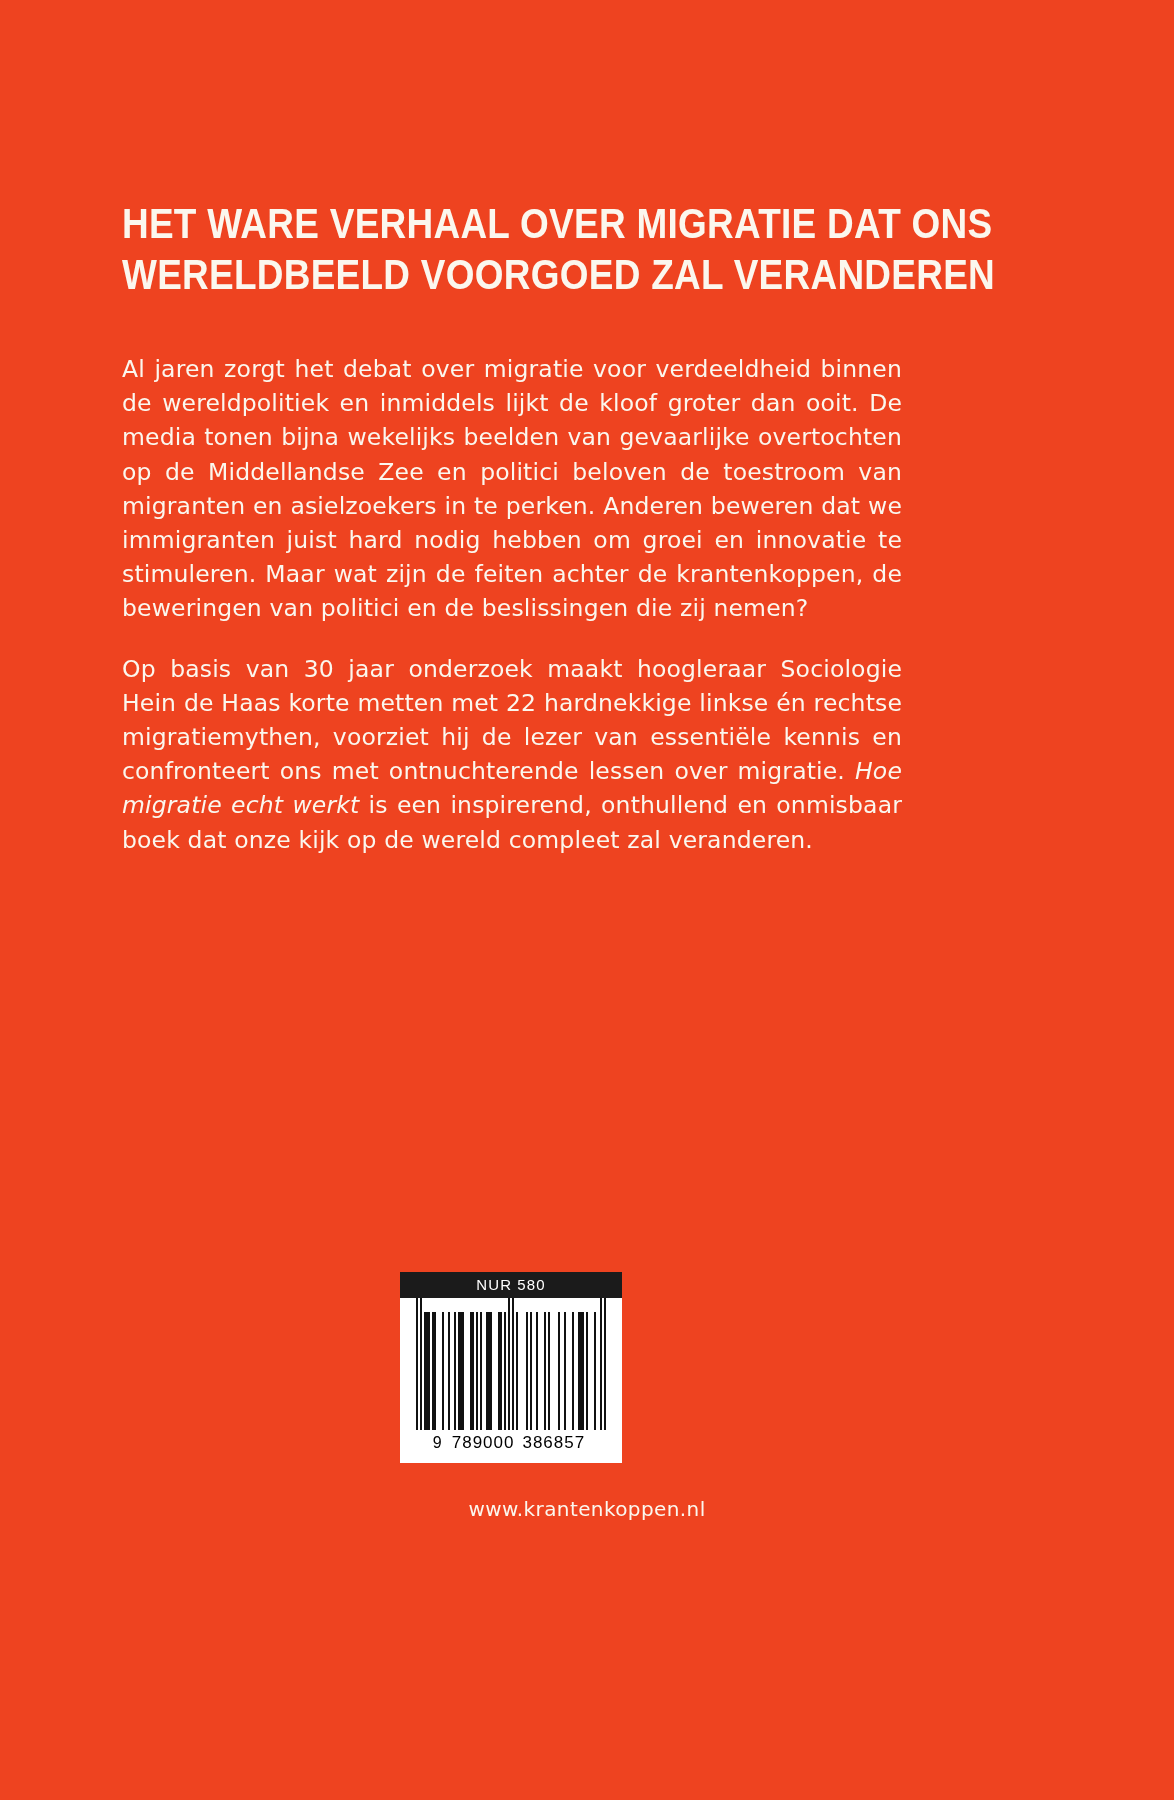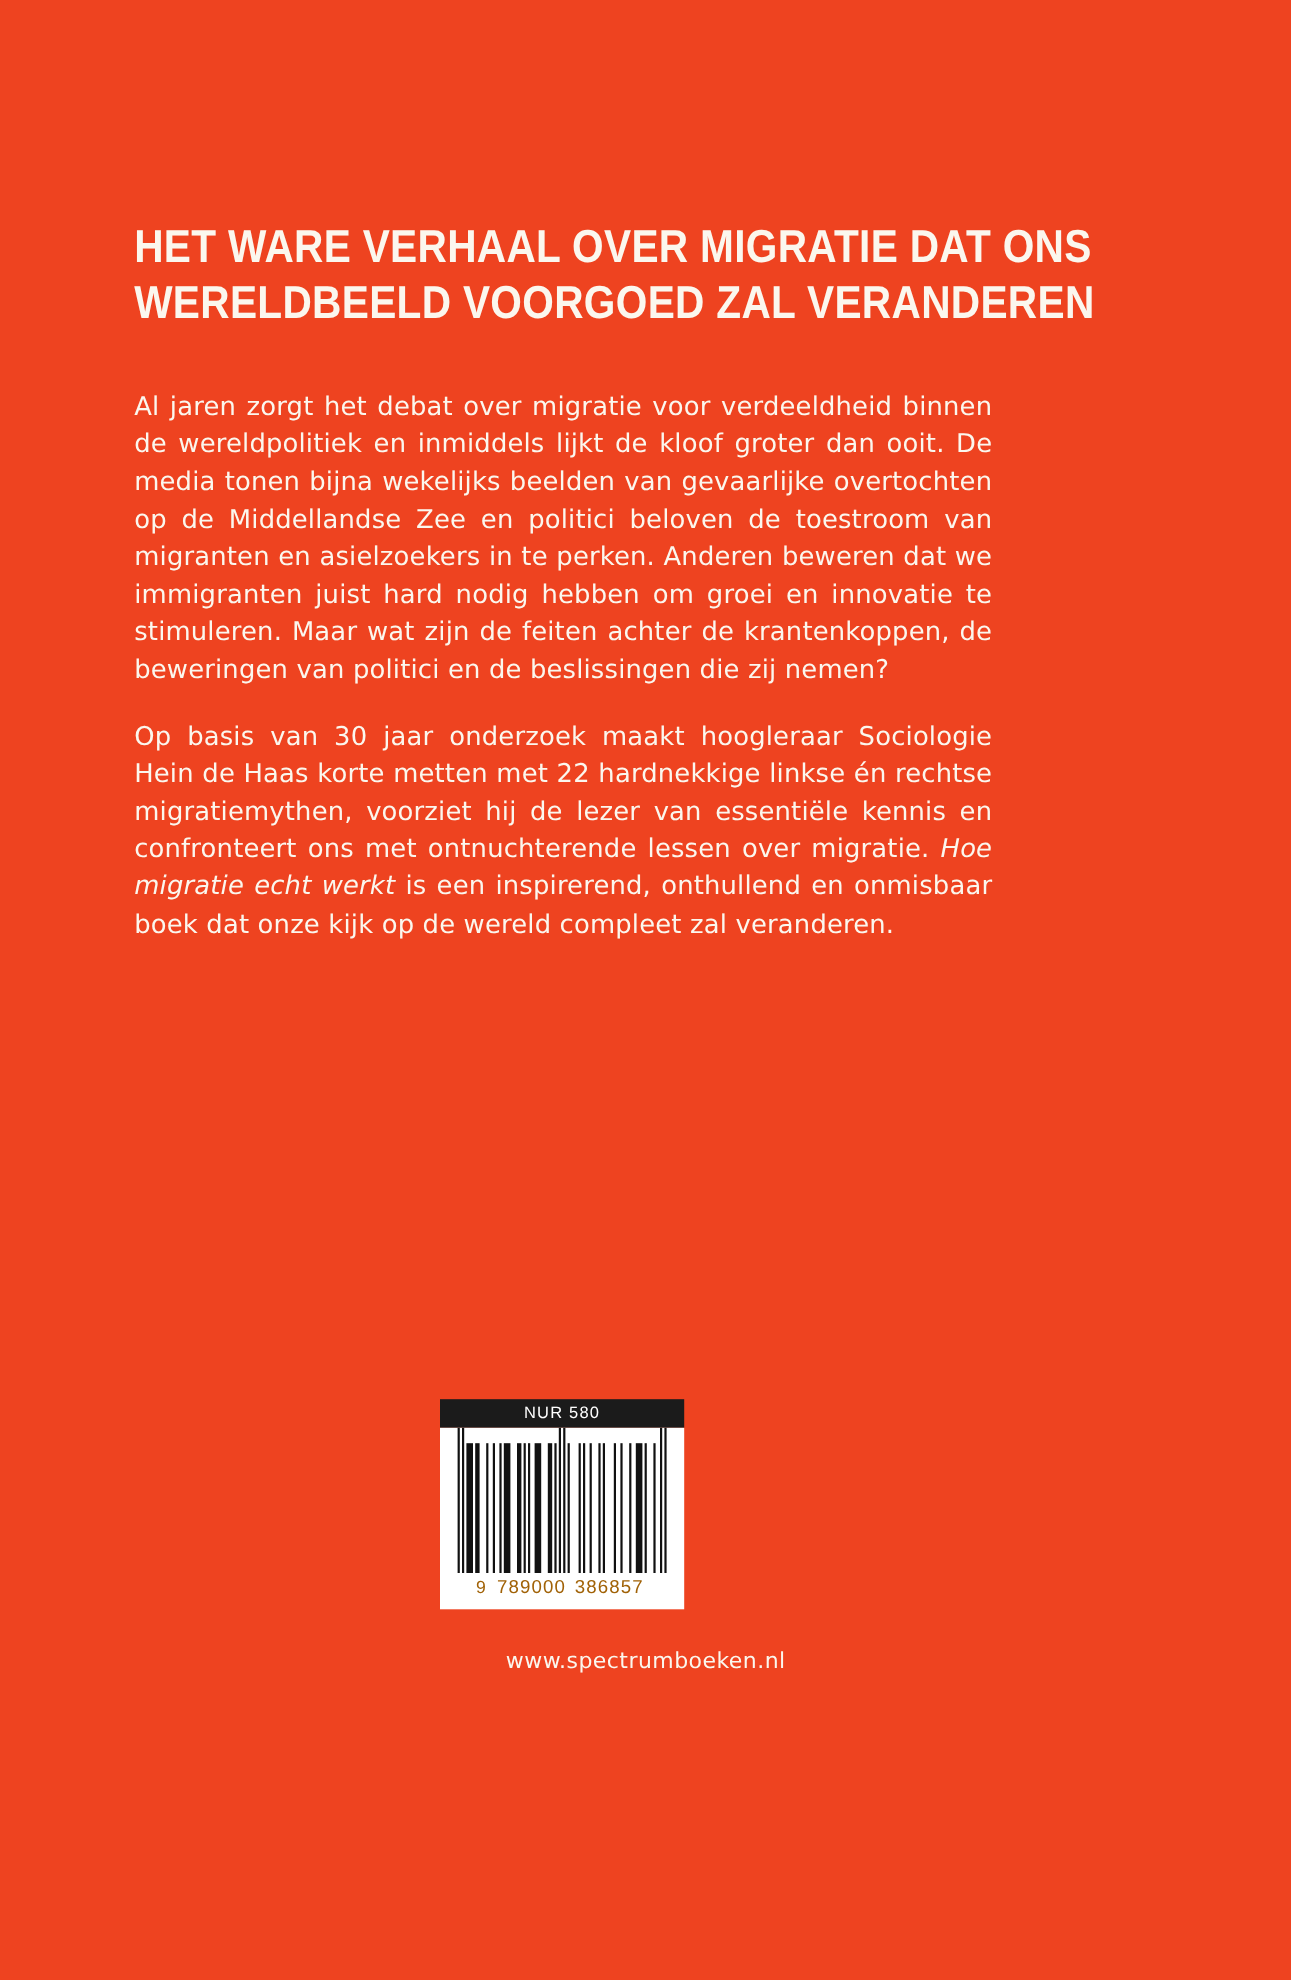--- a/index.html
+++ b/index.html
@@ -96,21 +96,21 @@
   }
   .bars i {
     display: block;
     background: #111111;
     height: 100%;
   }
   .bars i.guard { height: 112%; }
   .ean-digits {
     font-family: "Liberation Sans", sans-serif;
     font-size: 17px;
-    color: #a16207;
+    color: #000000;
     text-align: center;
     letter-spacing: 1px;
     padding: 3px 0 4px 0;
     white-space: nowrap;
   }
   .ean-digits span.lead {
     margin-right: 5px;
     font-size: 16px;
   }
   .ean-digits span.grp {
@@ -206,15 +206,15 @@
           <i class="guard" style="width: 2px;"></i>
           <i class="guard" style="width: 2px; background: transparent;"></i>
           <i class="guard" style="width: 2px;"></i>
         </div>
       <div class="ean-digits">
         <span class="lead">9</span><span class="grp">789000</span><span class="grp">386857</span>
       </div>
     </div>
   </div>
 
-  <div class="site-url">www.spectrumboeken.nl</div>
+  <div class="site-url">www.krantenkoppen.nl</div>
 
 </div>
 
 </body></html>

